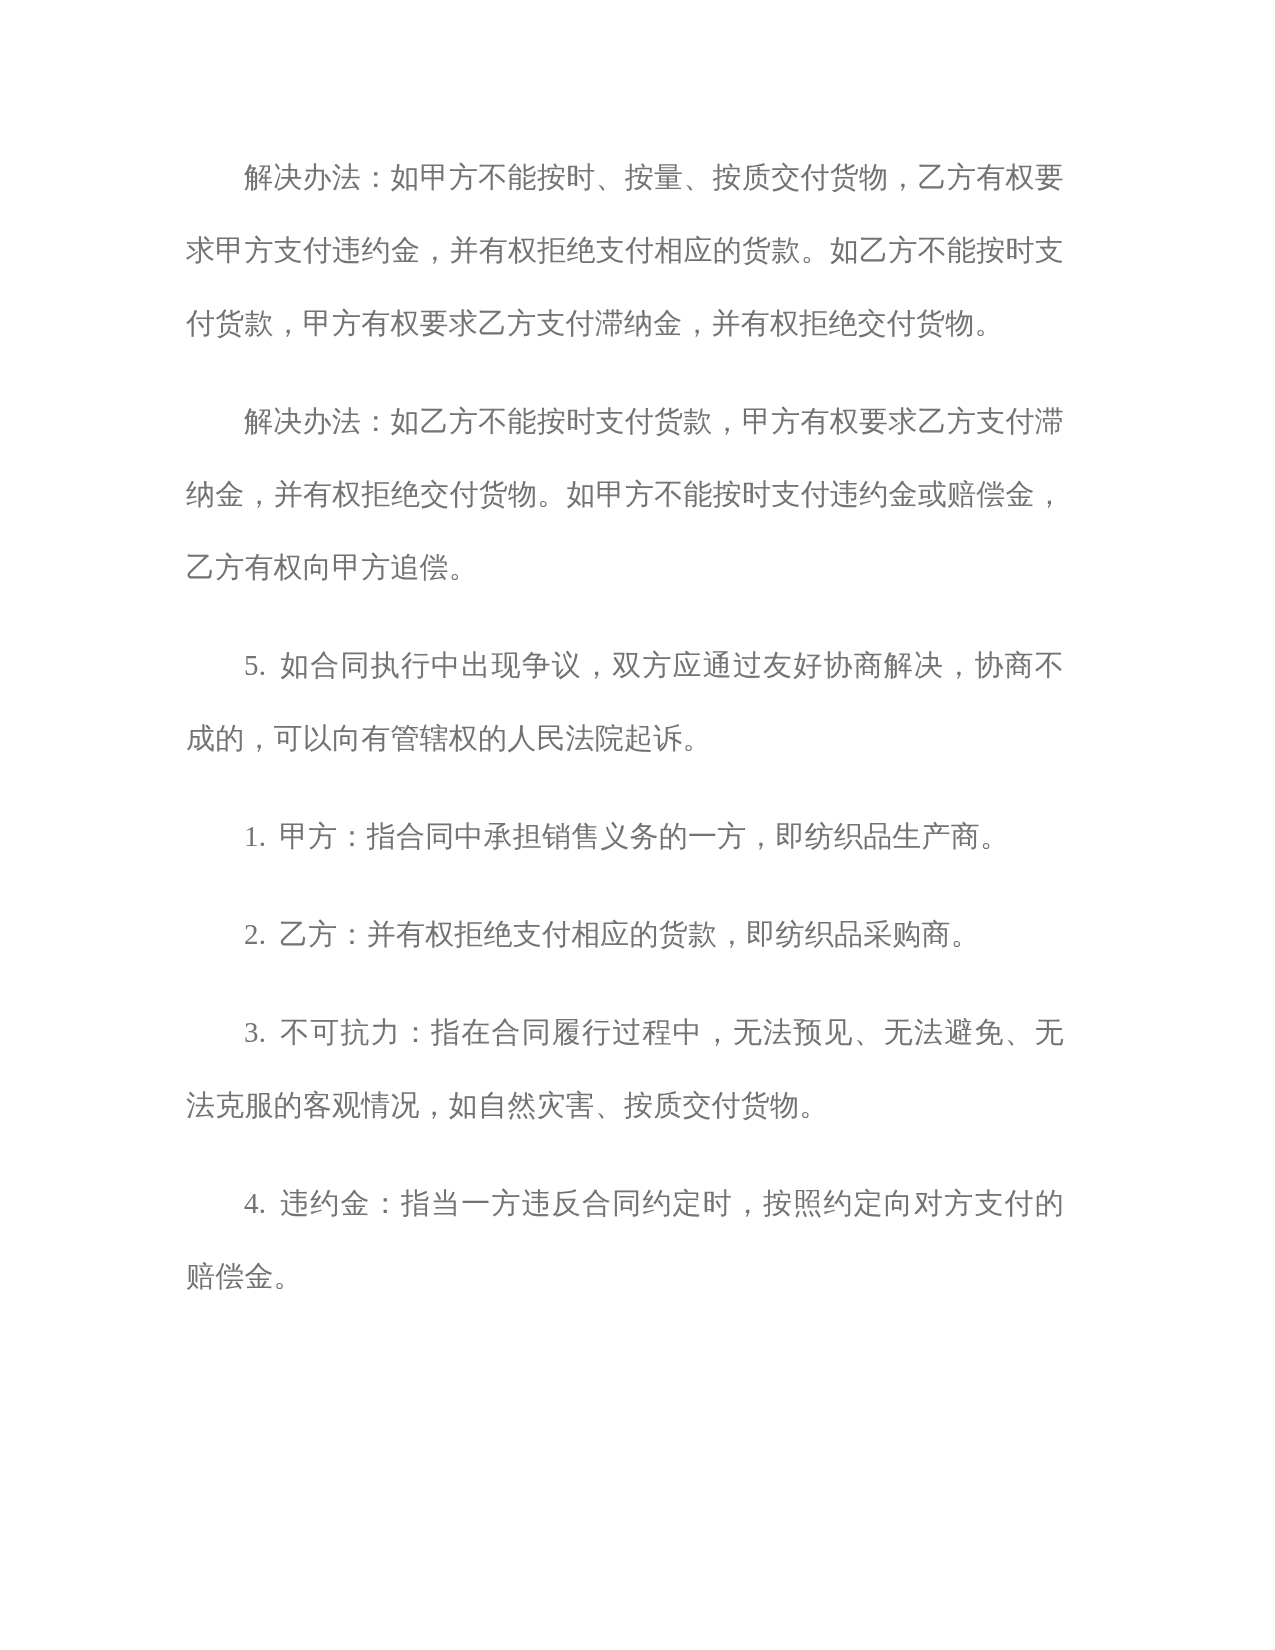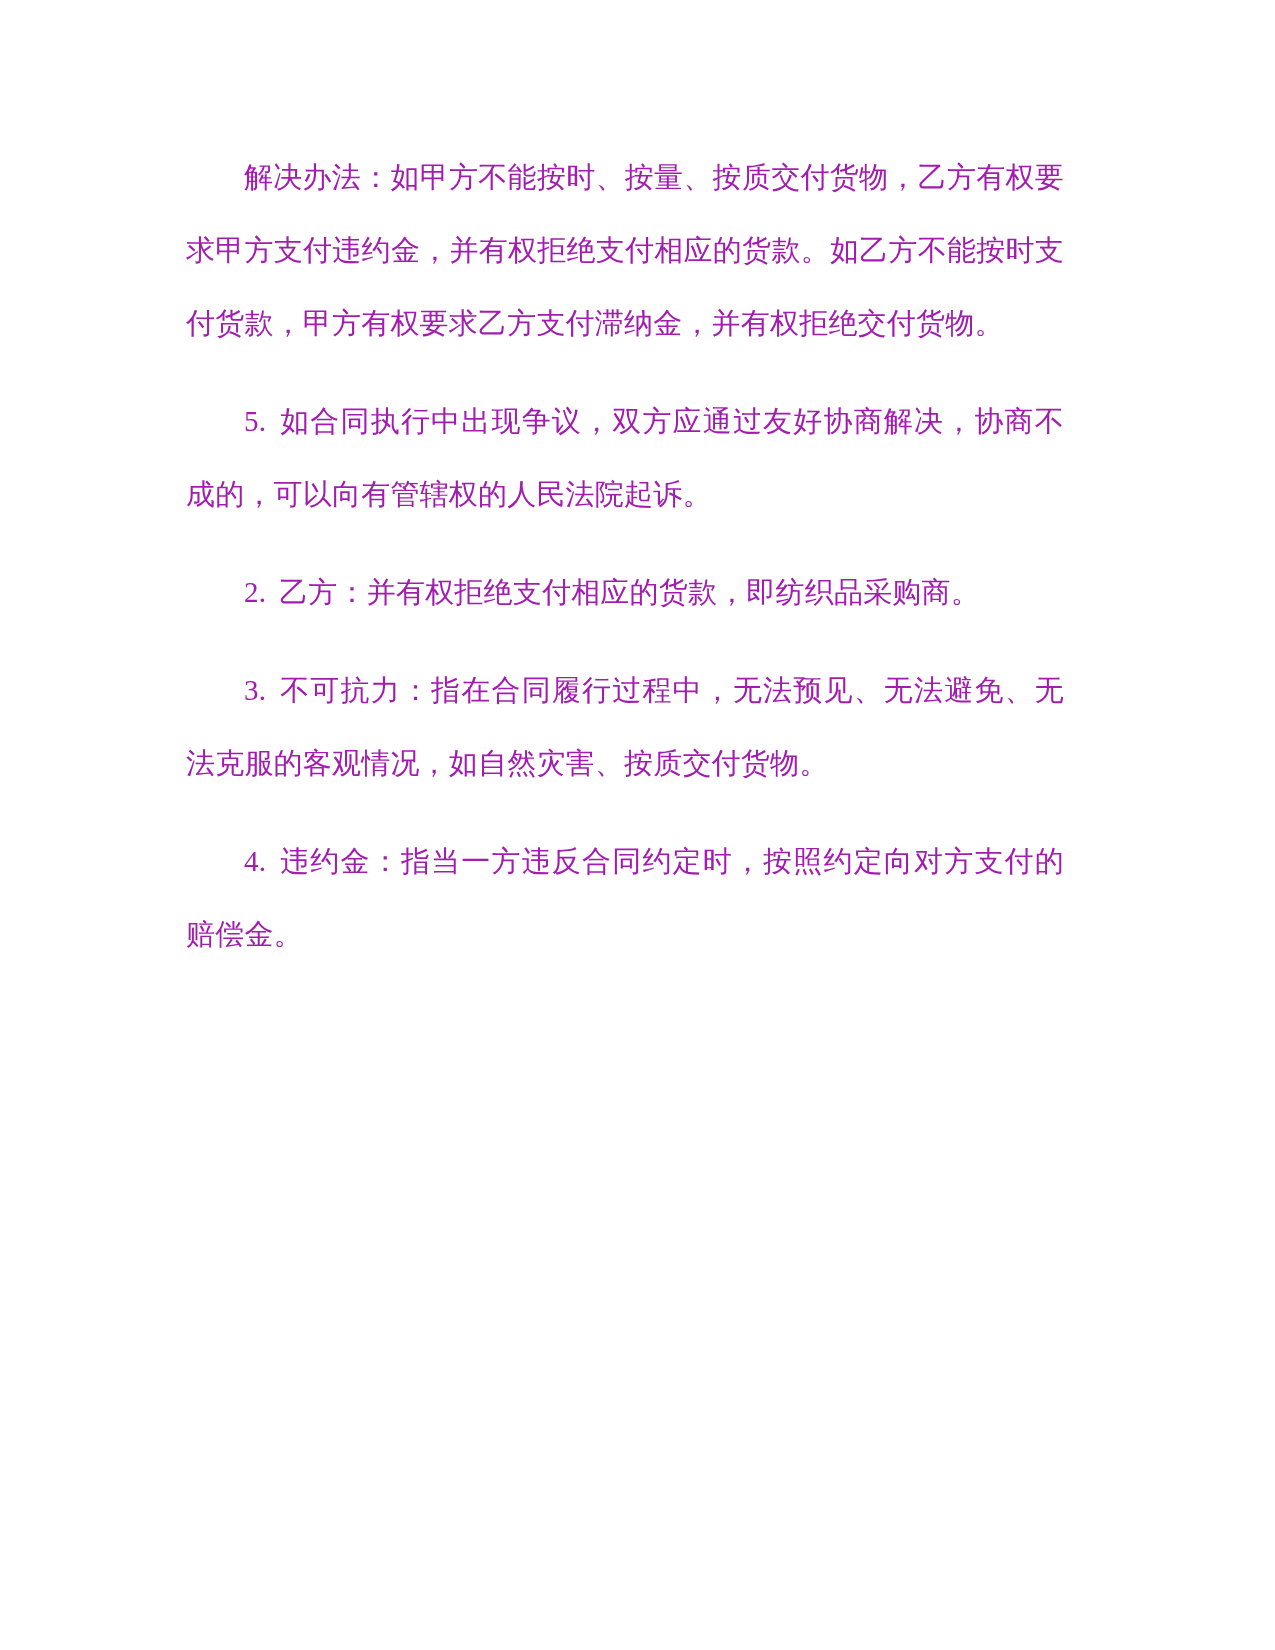--- a/index.html
+++ b/index.html
@@ -17,21 +17,21 @@
     width: 1275px;
     height: 1650px;
     background: #ffffff;
     overflow: hidden;
   }
   .doc {
     position: absolute;
     left: 186px;
     top: 141px;
     width: 878px;
-    color: #a21caf;
+    color: #737373;
   }
   .para {
     margin: 0 0 25px 0;
     font-size: 29px;
     line-height: 73px;
     letter-spacing: 0.2px;
     text-align: justify;
     text-indent: 58px;
     word-break: break-all;
     overflow-wrap: anywhere;
@@ -44,18 +44,20 @@
     display: none;
   }
 </style>
 </head>
 <body>
 
 <div class="page">
   <div class="doc">
 
   <p class="para"><span class="txt">解决办法：如甲方不能按时、按量、按质交付货物，乙方有权要求甲方支付违约金，并有权拒绝支付相应的货款。如乙方不能按时支付货款，甲方有权要求乙方支付滞纳金，并有权拒绝交付货物。</span></p>
+      <p class="para"><span class="txt">解决办法：如乙方不能按时支付货款，甲方有权要求乙方支付滞纳金，并有权拒绝交付货物。如甲方不能按时支付违约金或赔偿金，乙方有权向甲方追偿。</span></p>
       <p class="para"><span class="num">5.</span><span class="txt">如合同执行中出现争议，双方应通过友好协商解决，协商不成的，可以向有管辖权的人民法院起诉。</span></p>
+      <p class="para"><span class="num">1.</span><span class="txt">甲方：指合同中承担销售义务的一方，即纺织品生产商。</span></p>
       <p class="para"><span class="num">2.</span><span class="txt">乙方：并有权拒绝支付相应的货款，即纺织品采购商。</span></p>
       <p class="para"><span class="num">3.</span><span class="txt">不可抗力：指在合同履行过程中，无法预见、无法避免、无法克服的客观情况，如自然灾害、按质交付货物。</span></p>
       <p class="para"><span class="num">4.</span><span class="txt">违约金：指当一方违反合同约定时，按照约定向对方支付的赔偿金。</span></p>
     </div>
 </div>
 
 </body></html>

